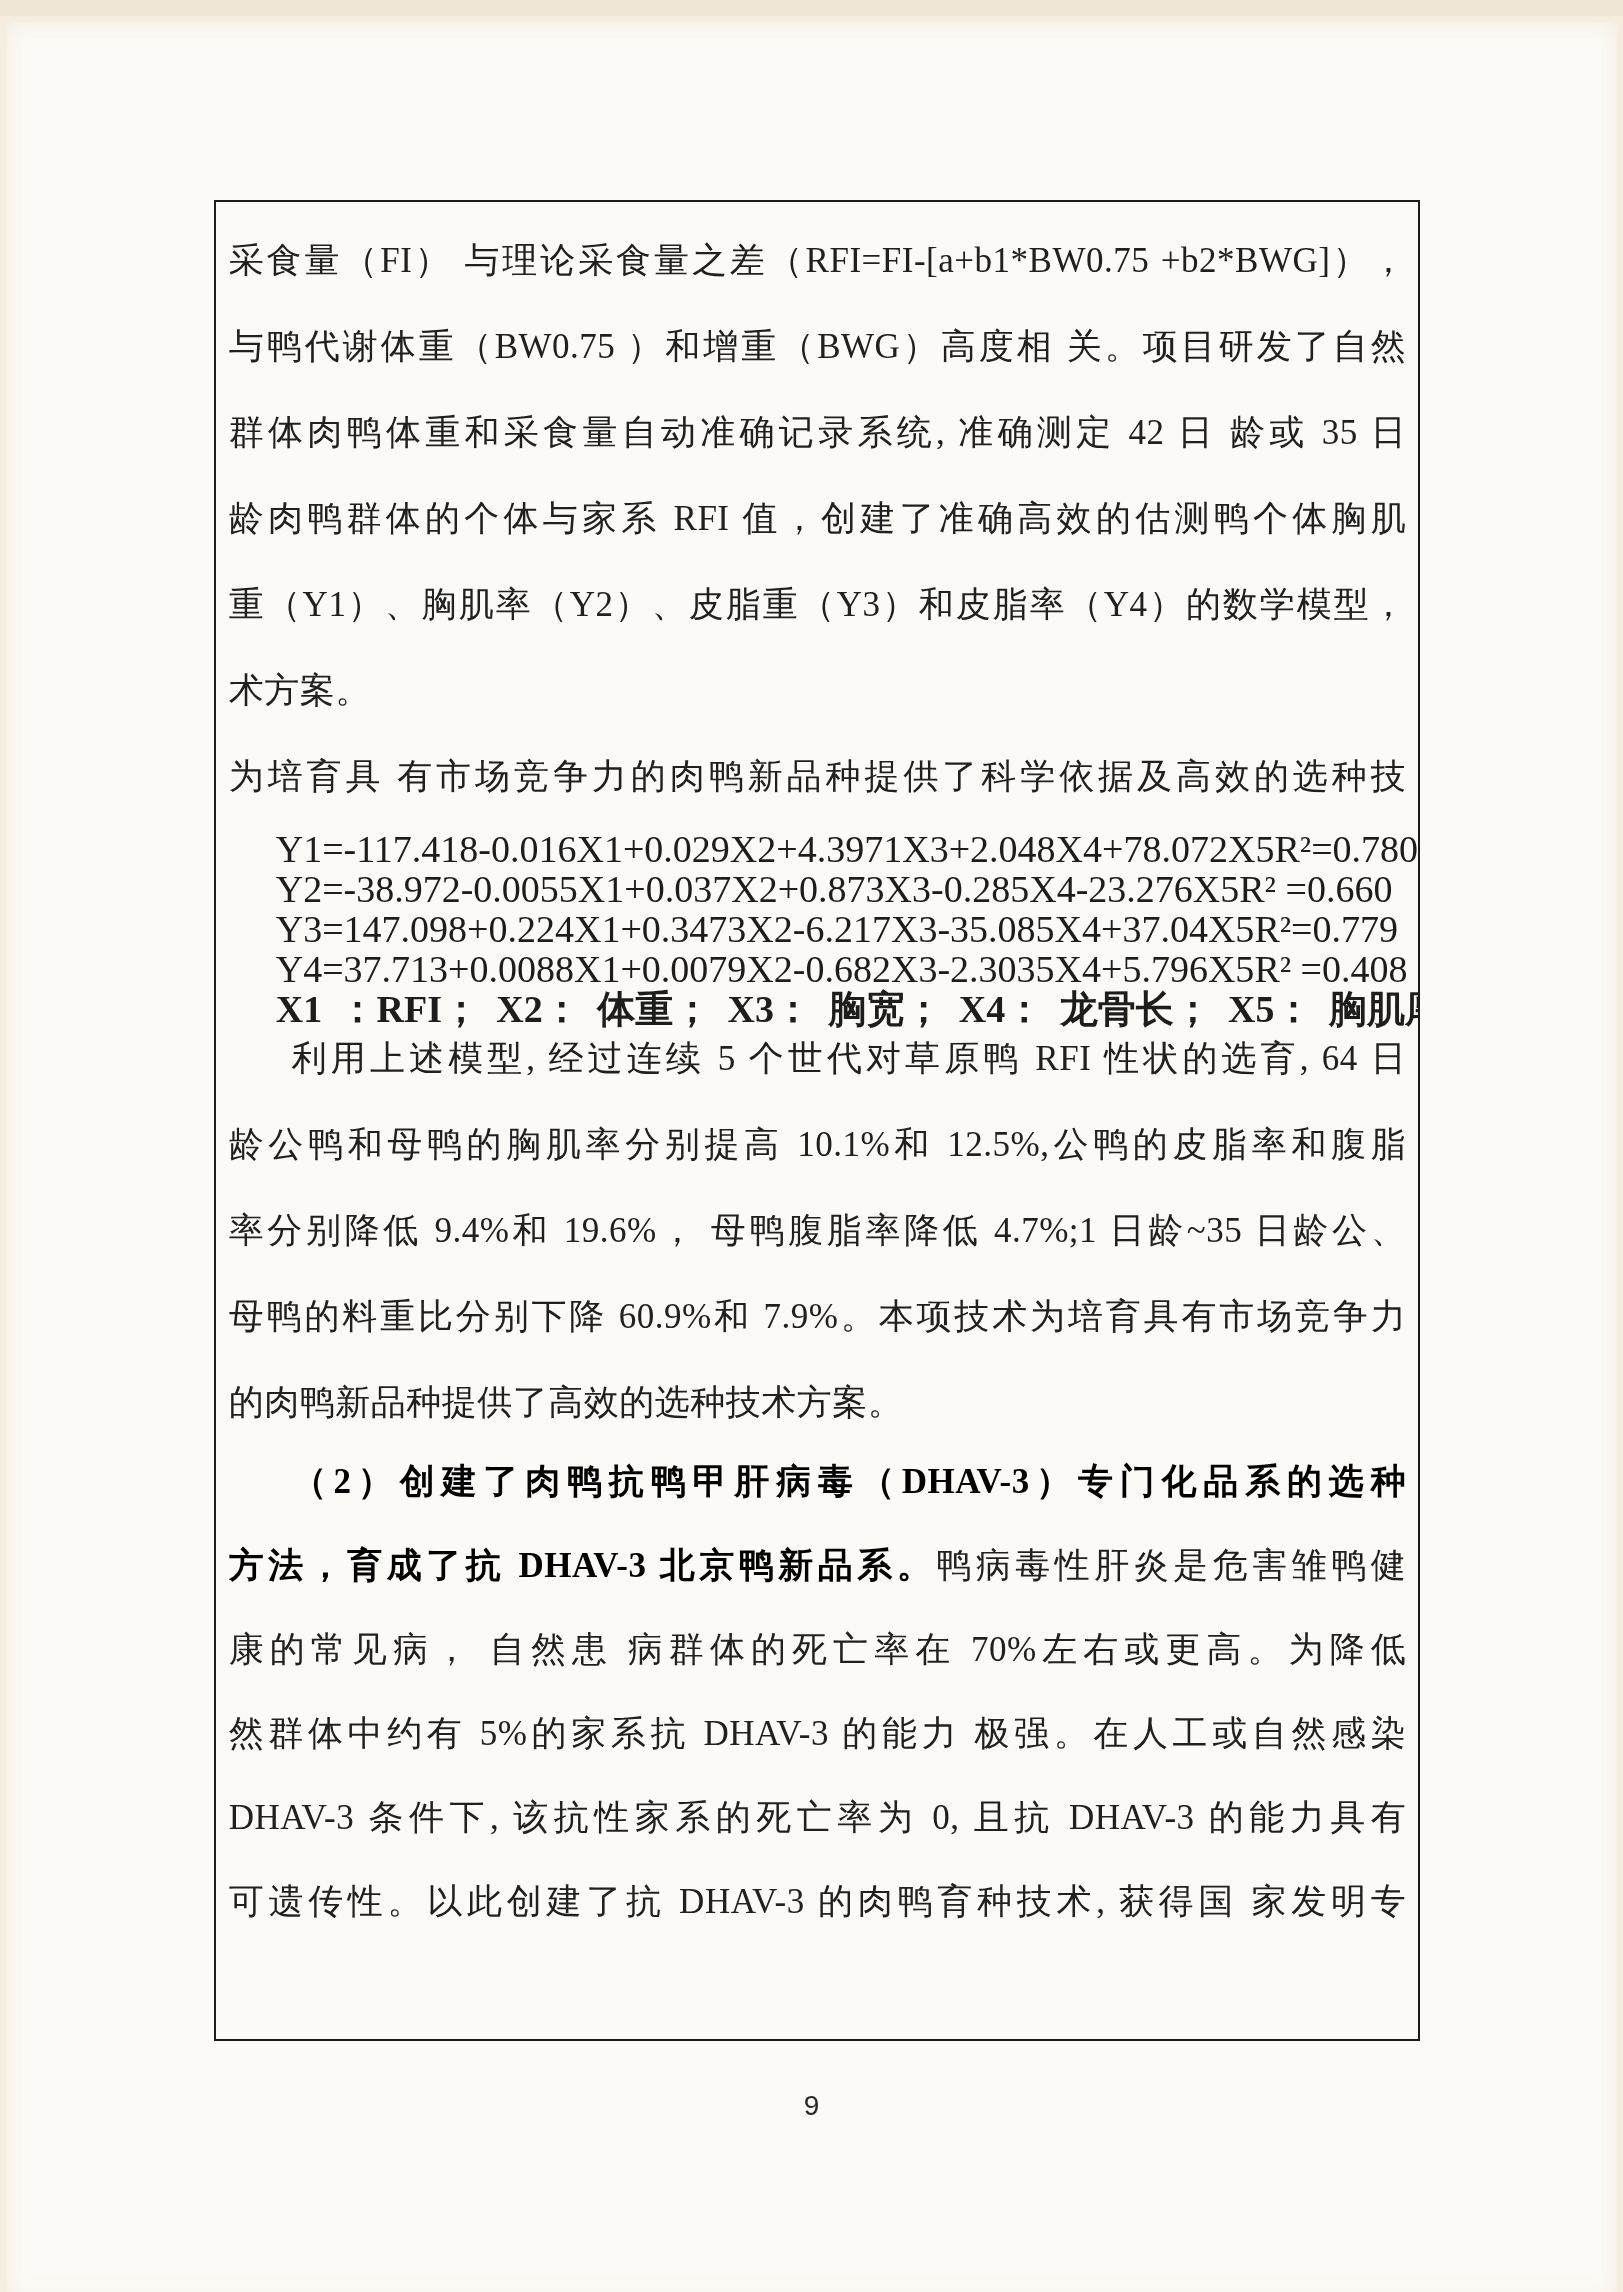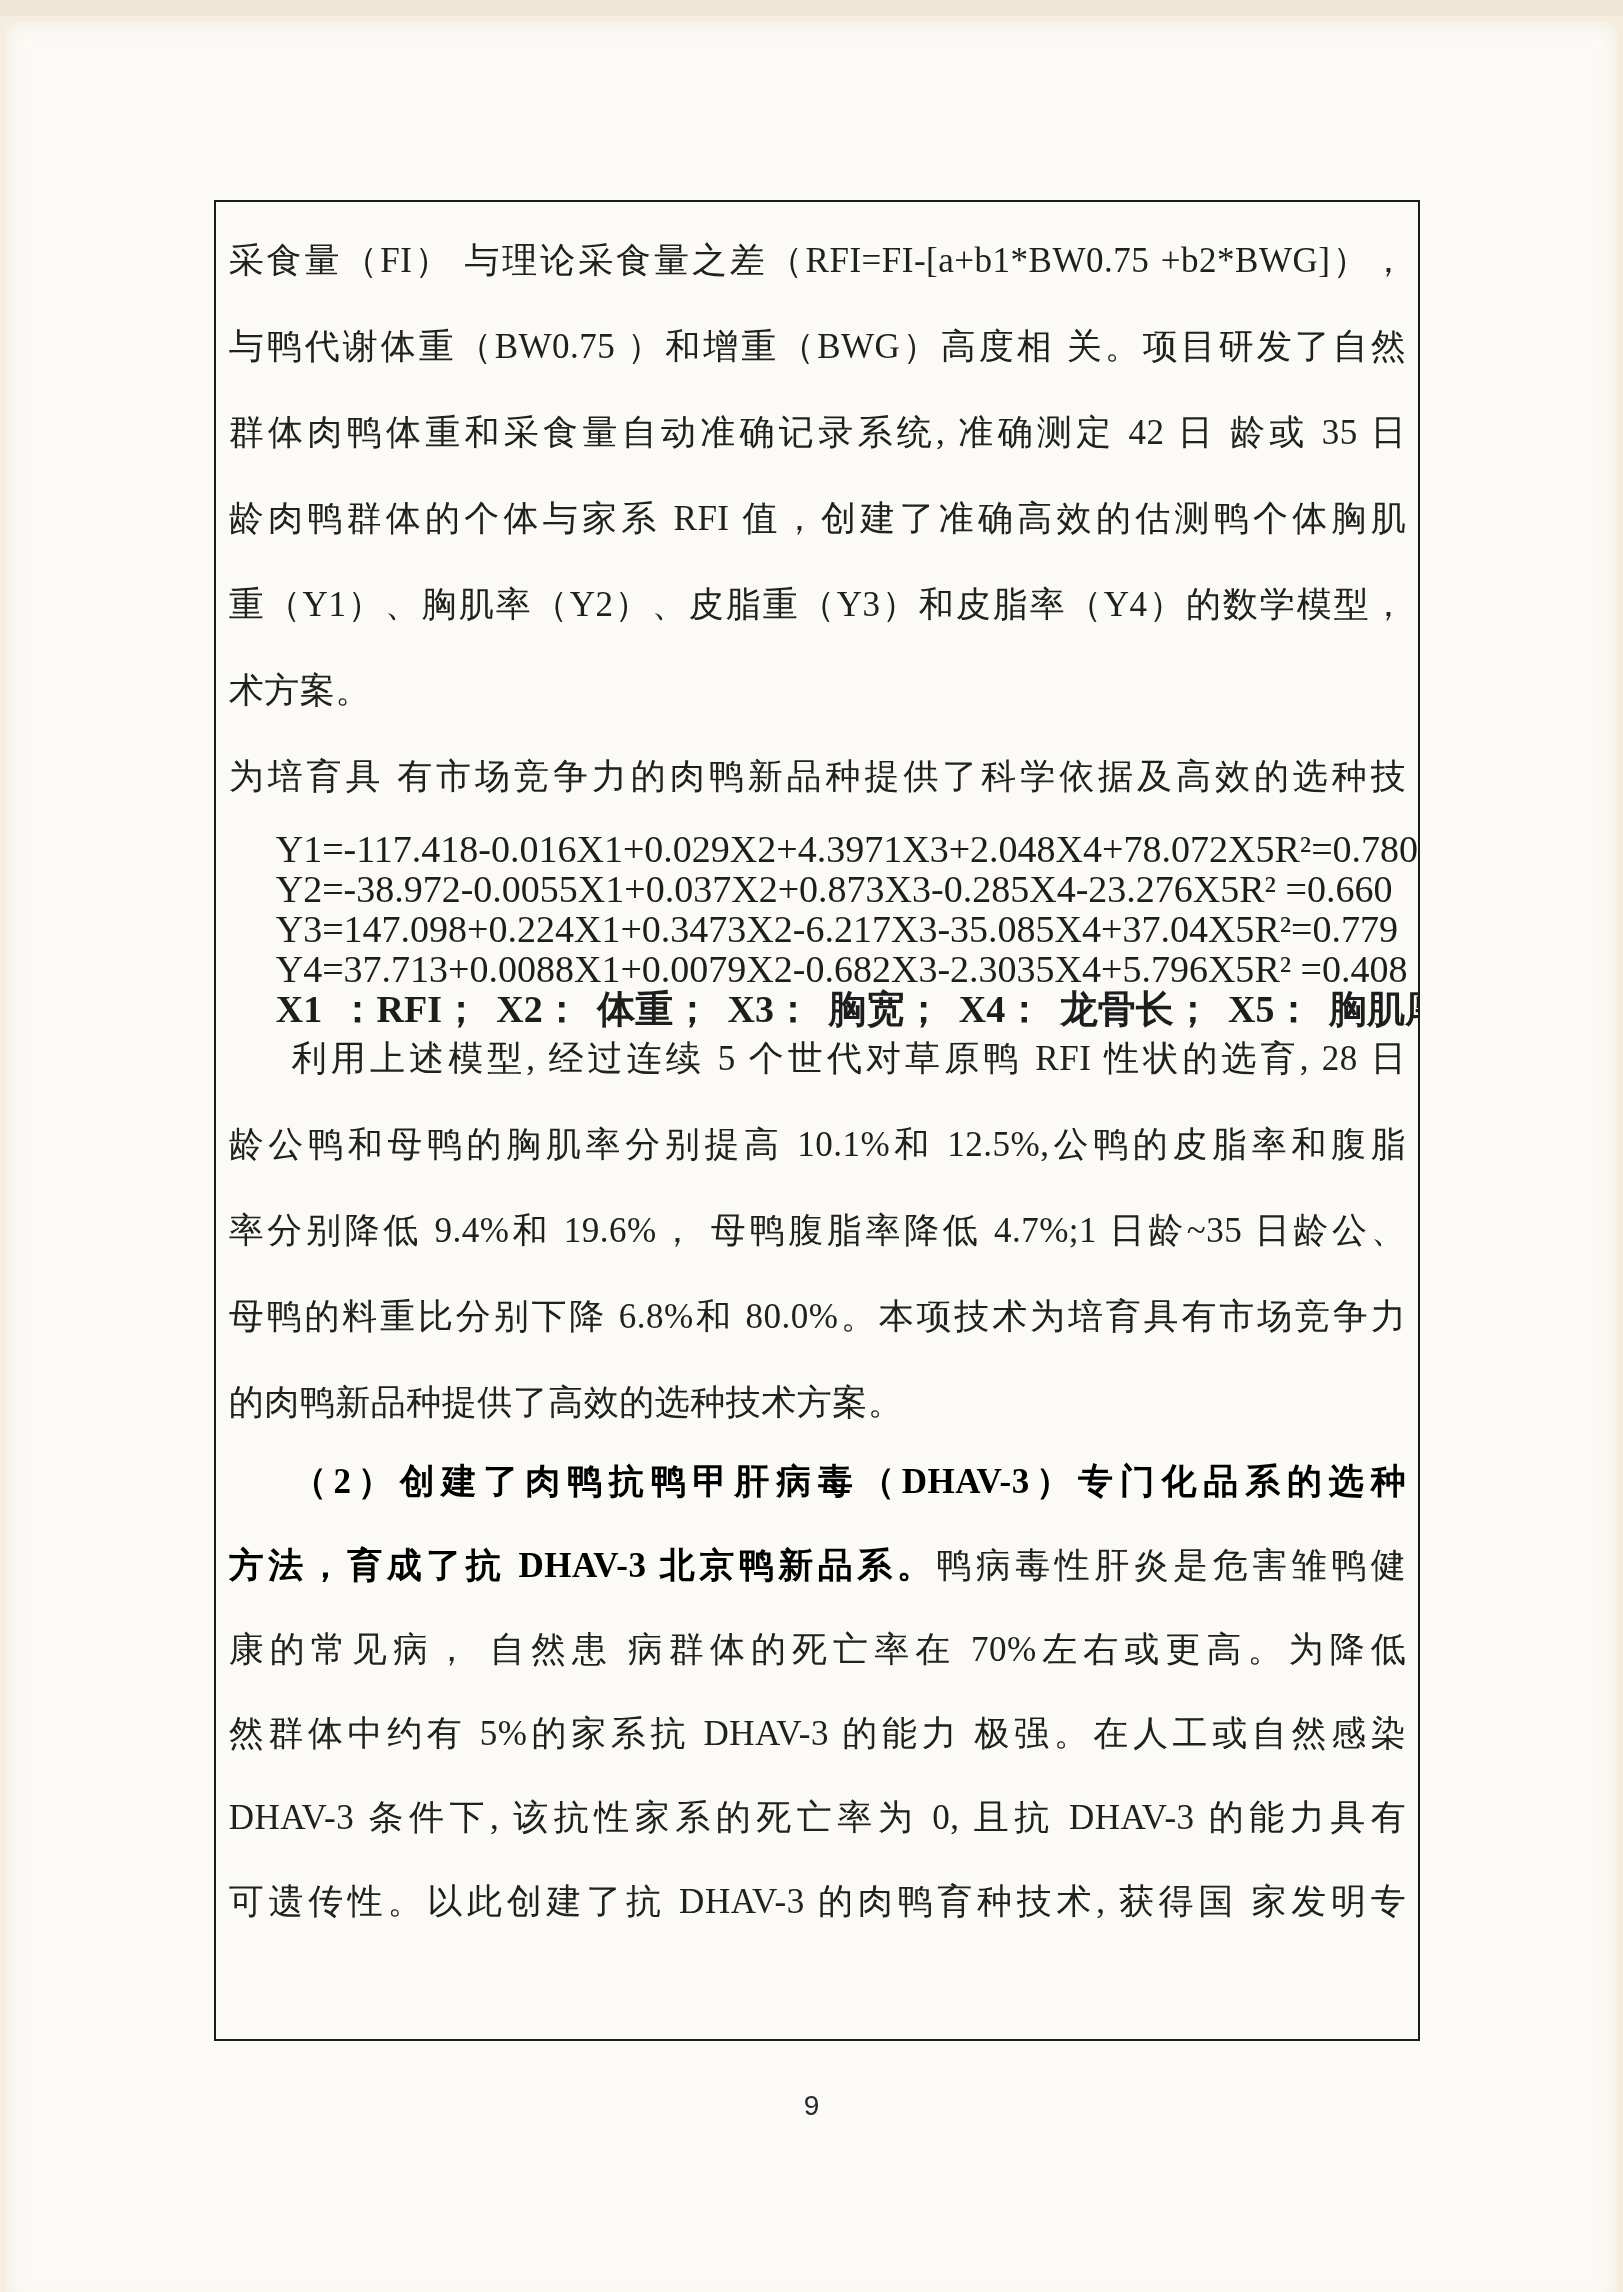--- a/index.html
+++ b/index.html
@@ -90,24 +90,24 @@
             <span class="eq">Y3=147.098+0.224X1+0.3473X2-6.217X3-35.085X4+37.04X5</span>
             <span class="r2">R²=0.779</span>
           </div>
           <div class="frow">
             <span class="eq">Y4=37.713+0.0088X1+0.0079X2-0.682X3-2.3035X4+5.796X5</span>
             <span class="r2">R² =0.408</span>
           </div>
           <div class="frow varline">X1 ：RFI； X2： 体重； X3： 胸宽； X4： 龙骨长； X5： 胸肌厚。</div>
         </div>
         <div class="para">
-          <div class="line indent">利用上述模型, 经过连续 5 个世代对草原鸭 RFI 性状的选育, 28 日</div>
+          <div class="line indent">利用上述模型, 经过连续 5 个世代对草原鸭 RFI 性状的选育, 64 日</div>
           <div class="line">龄公鸭和母鸭的胸肌率分别提高 10.1%和 12.5%,公鸭的皮脂率和腹脂</div>
           <div class="line">率分别降低 9.4%和 19.6%， 母鸭腹脂率降低 4.7%;1 日龄~35 日龄公、</div>
-          <div class="line">母鸭的料重比分别下降 6.8%和 80.0%。本项技术为培育具有市场竞争力</div>
+          <div class="line">母鸭的料重比分别下降 60.9%和 7.9%。本项技术为培育具有市场竞争力</div>
           <div class="line last">的肉鸭新品种提供了高效的选种技术方案。</div>
         </div>
         <div class="para sect">
           <div class="line indent"><span class="bold">（2）创建了肉鸭抗鸭甲肝病毒（DHAV-3）专门化品系的选种</span></div>
           <div class="line"><span class="bold">方法，育成了抗 DHAV-3 北京鸭新品系。</span><span>鸭病毒性肝炎是危害雏鸭健</span></div>
           <div class="line"><span>康的常见病， 自然患 病群体的死亡率在 70%左右或更高。为降低</span></div>
           <div class="line"><span>然群体中约有 5%的家系抗 DHAV-3 的能力 极强。在人工或自然感染</span></div>
           <div class="line"><span>DHAV-3 条件下, 该抗性家系的死亡率为 0, 且抗 DHAV-3 的能力具有</span></div>
           <div class="line"><span>可遗传性。以此创建了抗 DHAV-3 的肉鸭育种技术, 获得国 家发明专</span></div>
         </div>

